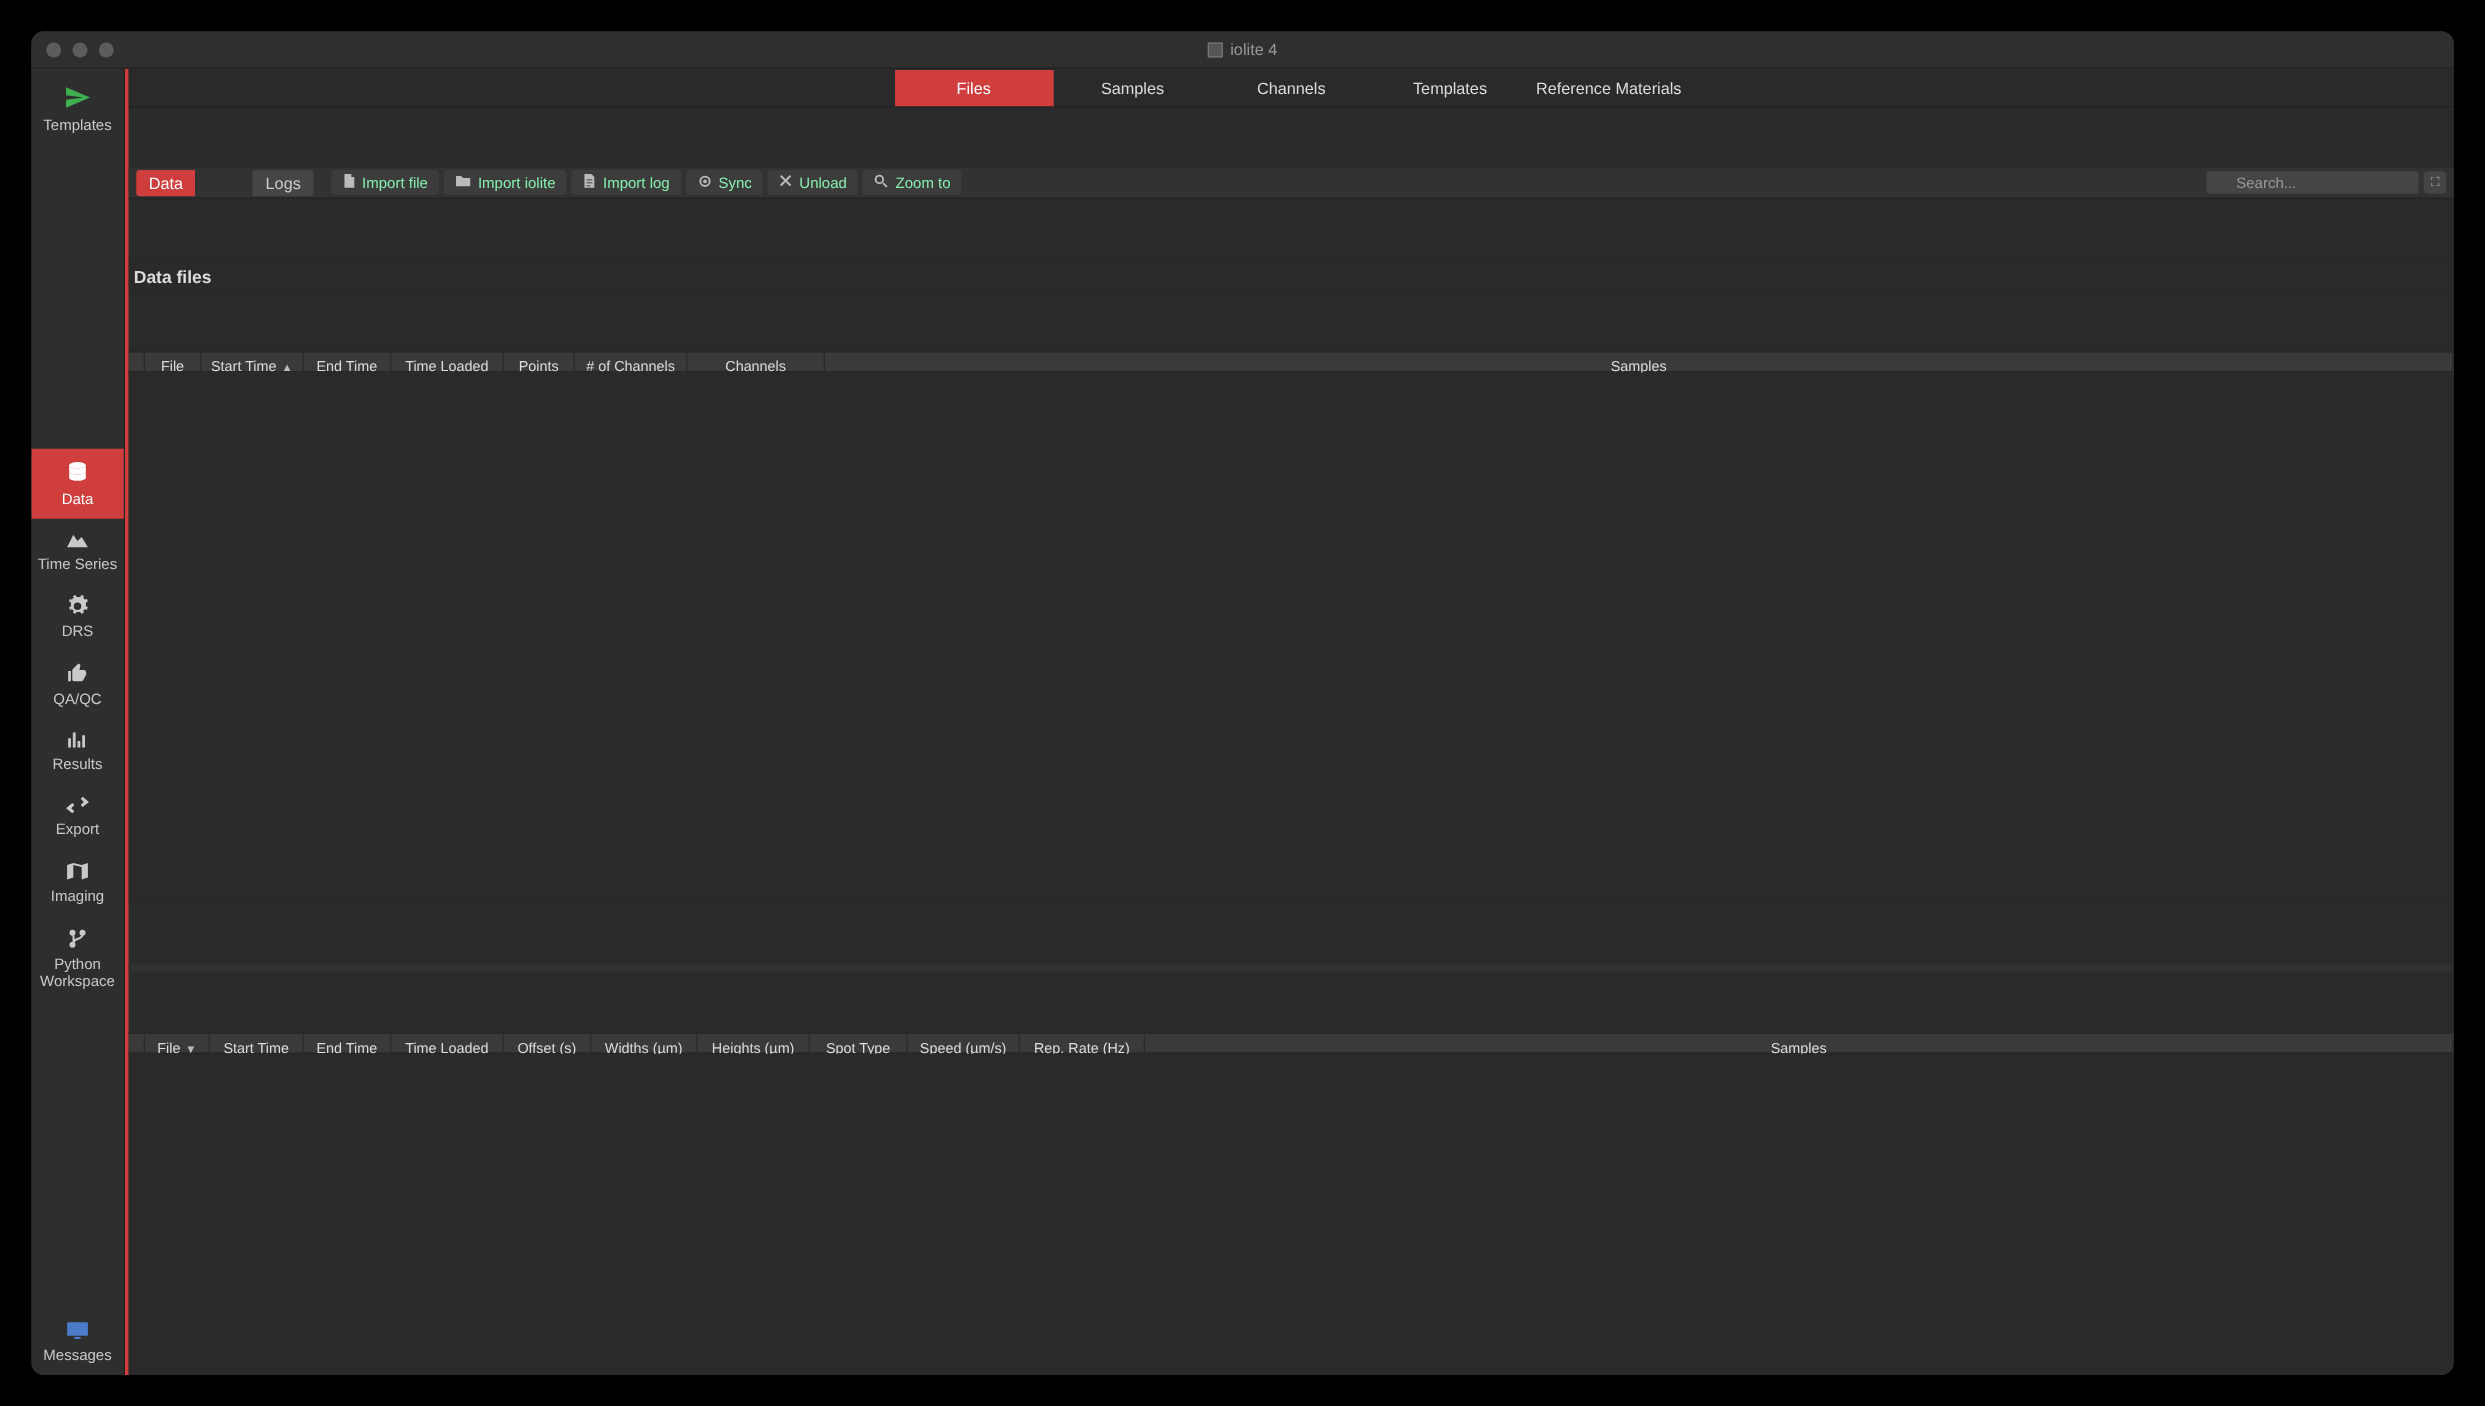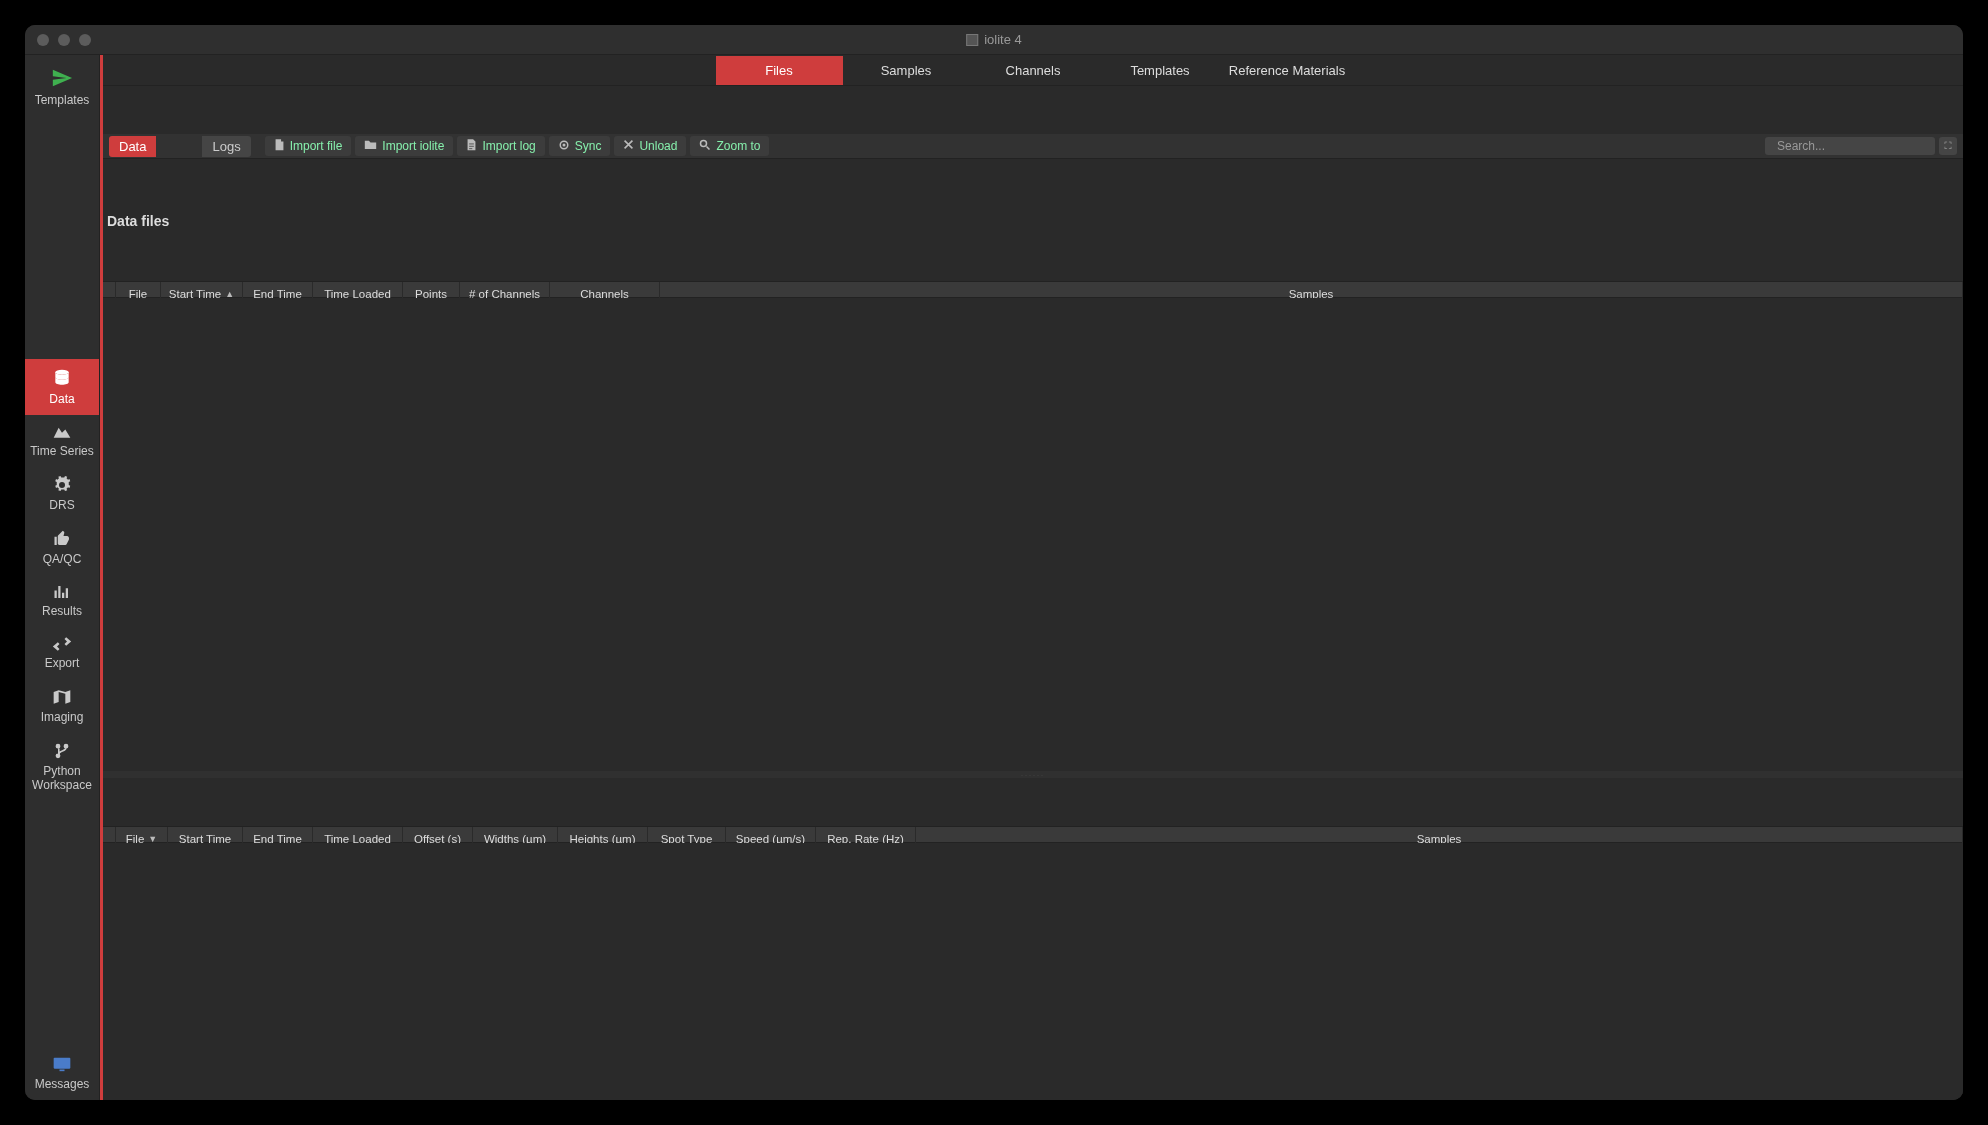--- a/index.html
+++ b/index.html
@@ -210,21 +210,21 @@
     
     .toolbar-spacer {
       flex: 1;
     }
     
     .search-box {
       width: 170px;
       height: 18px;
       background: #454545;
       border-radius: 3px;
-      padding: 2px 12px;
+      padding: 2px 24px;
       color: #999;
       font-size: 12px;
       display: flex;
       align-items: center;
     }
     
     .search-fs {
       width: 18px;
       height: 18px;
       background: #454545;

